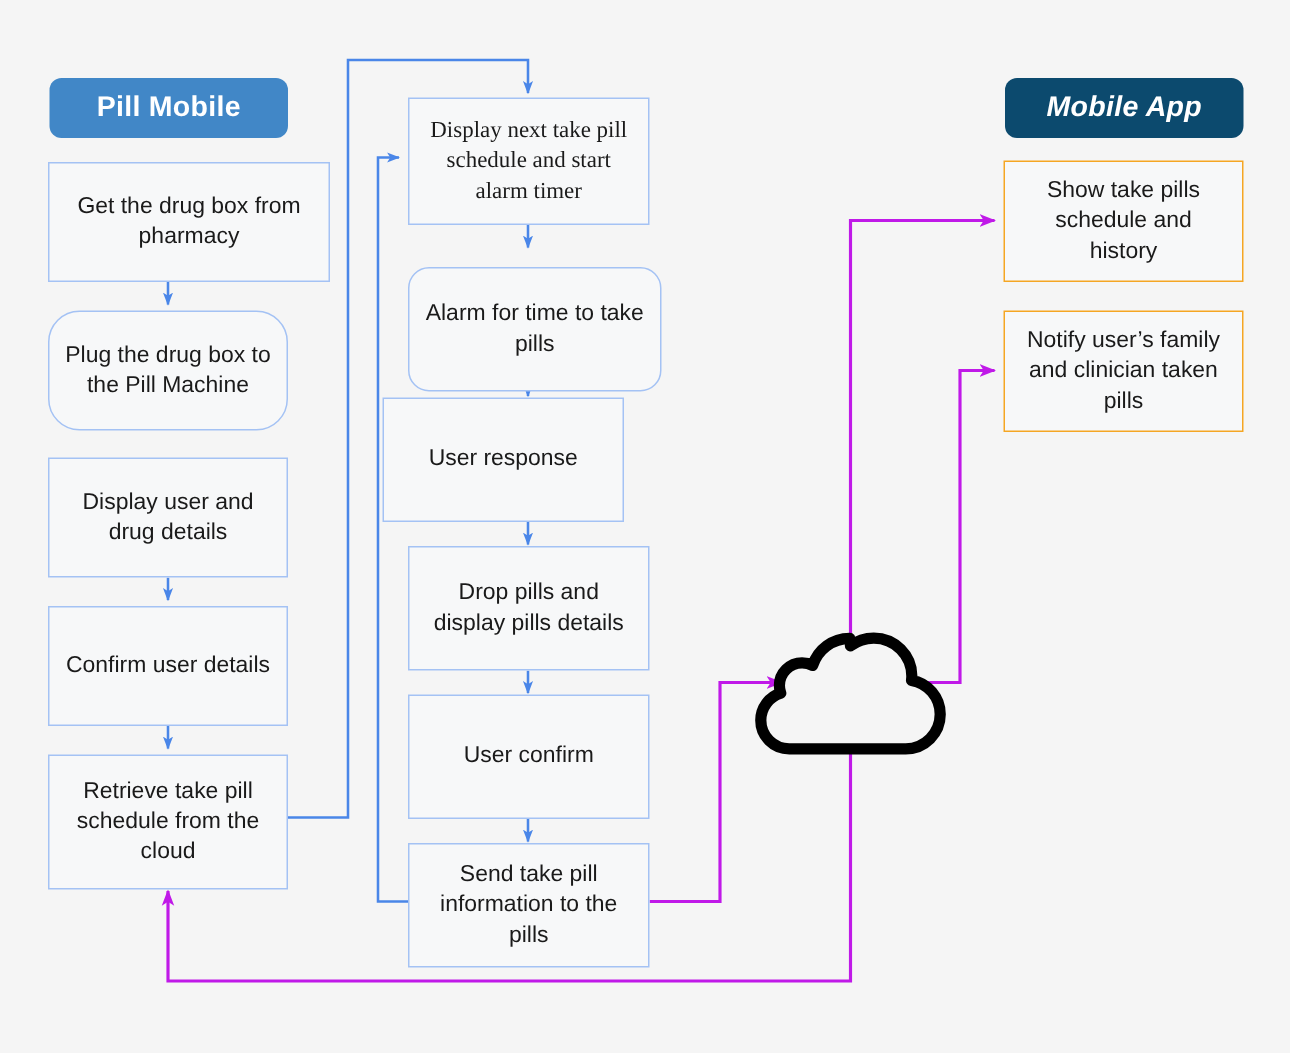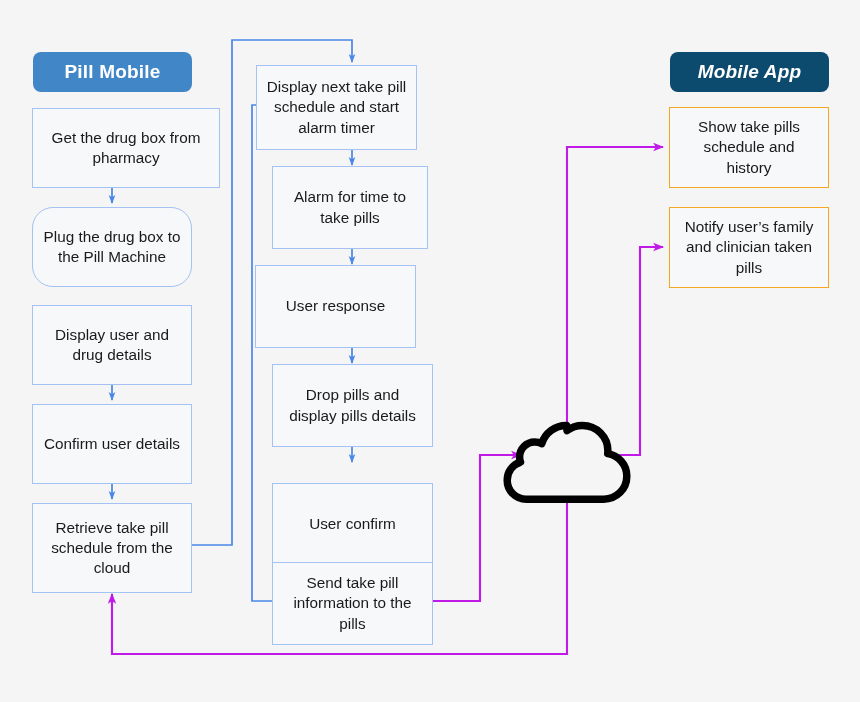--- a/index.html
+++ b/index.html
@@ -147,33 +147,33 @@
   <div class="node blue-node" style="left:32px; top:305px; width:160px; height:80px;">
     <span>Display user and drug details</span>
   </div>
   <div class="node blue-node" style="left:32px; top:404px; width:160px; height:80px;">
     <span>Confirm user details</span>
   </div>
   <div class="node blue-node" style="left:32px; top:503px; width:160px; height:90px;">
     <span>Retrieve take pill schedule from the cloud</span>
   </div>
 
-  <div class="node blue-node" style="left:256px; top:65px; width:161px; height:85px;">
+  <div class="node blue-node" style="left:272px; top:65px; width:161px; height:85px;font-family:Liberation Serif, serif;">
     <span>Display next take pill schedule and start alarm timer</span>
   </div>
-  <div class="node blue-node" style="left:272px; top:166px; width:156px; height:83px;">
+  <div class="node blue-node" style="left:272px; top:178px; width:169px; height:83px;border-radius:14px;">
     <span>Alarm for time to take pills</span>
   </div>
   <div class="node blue-node" style="left:255px; top:265px; width:161px; height:83px;">
     <span>User response</span>
   </div>
   <div class="node blue-node" style="left:272px; top:364px; width:161px; height:83px;">
     <span>Drop pills and display pills details</span>
   </div>
-  <div class="node blue-node" style="left:272px; top:463px; width:161px; height:83px;margin-top:20px;">
+  <div class="node blue-node" style="left:272px; top:463px; width:161px; height:83px;">
     <span>User confirm</span>
   </div>
   <div class="node blue-node" style="left:272px; top:562px; width:161px; height:83px;">
     <span>Send take pill information to the pills</span>
   </div>
 
   <div class="node orange-node" style="left:669px; top:107px; width:160px; height:81px;">
     <span>Show take pills schedule and history</span>
   </div>
   <div class="node orange-node" style="left:669px; top:207px; width:160px; height:81px;">

